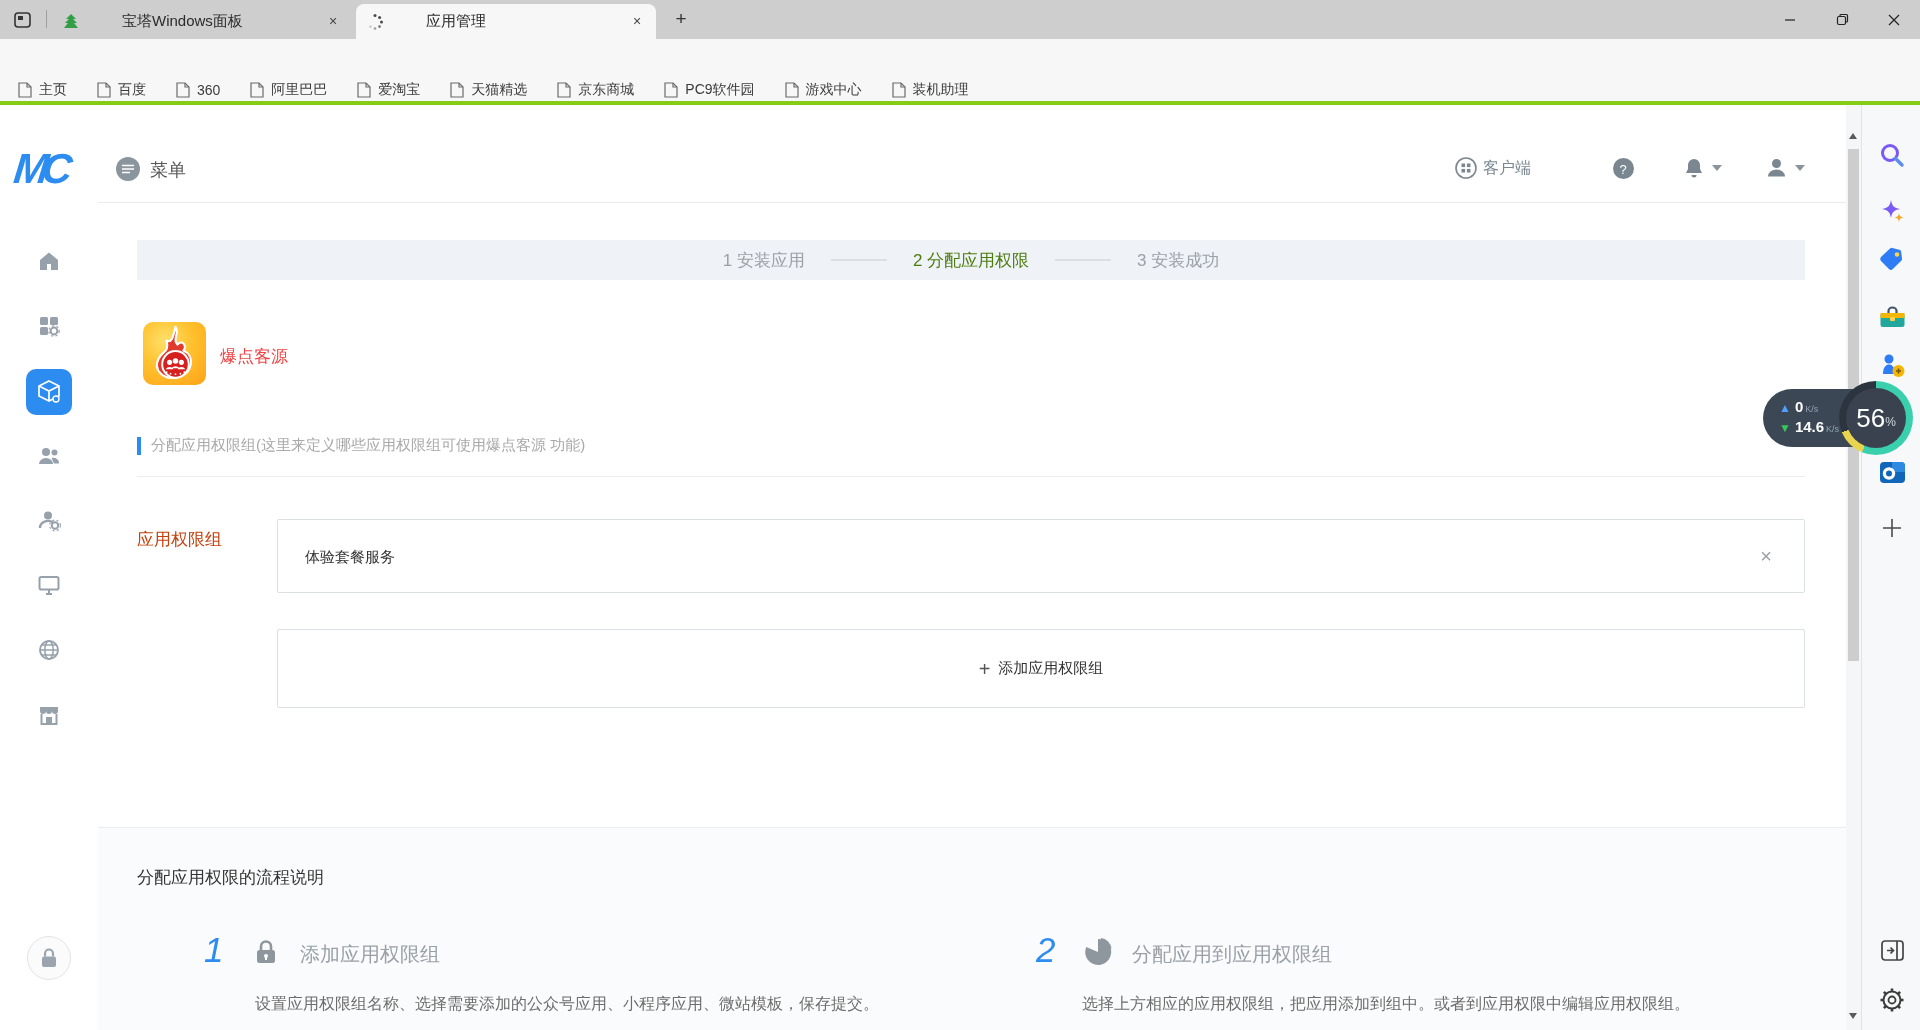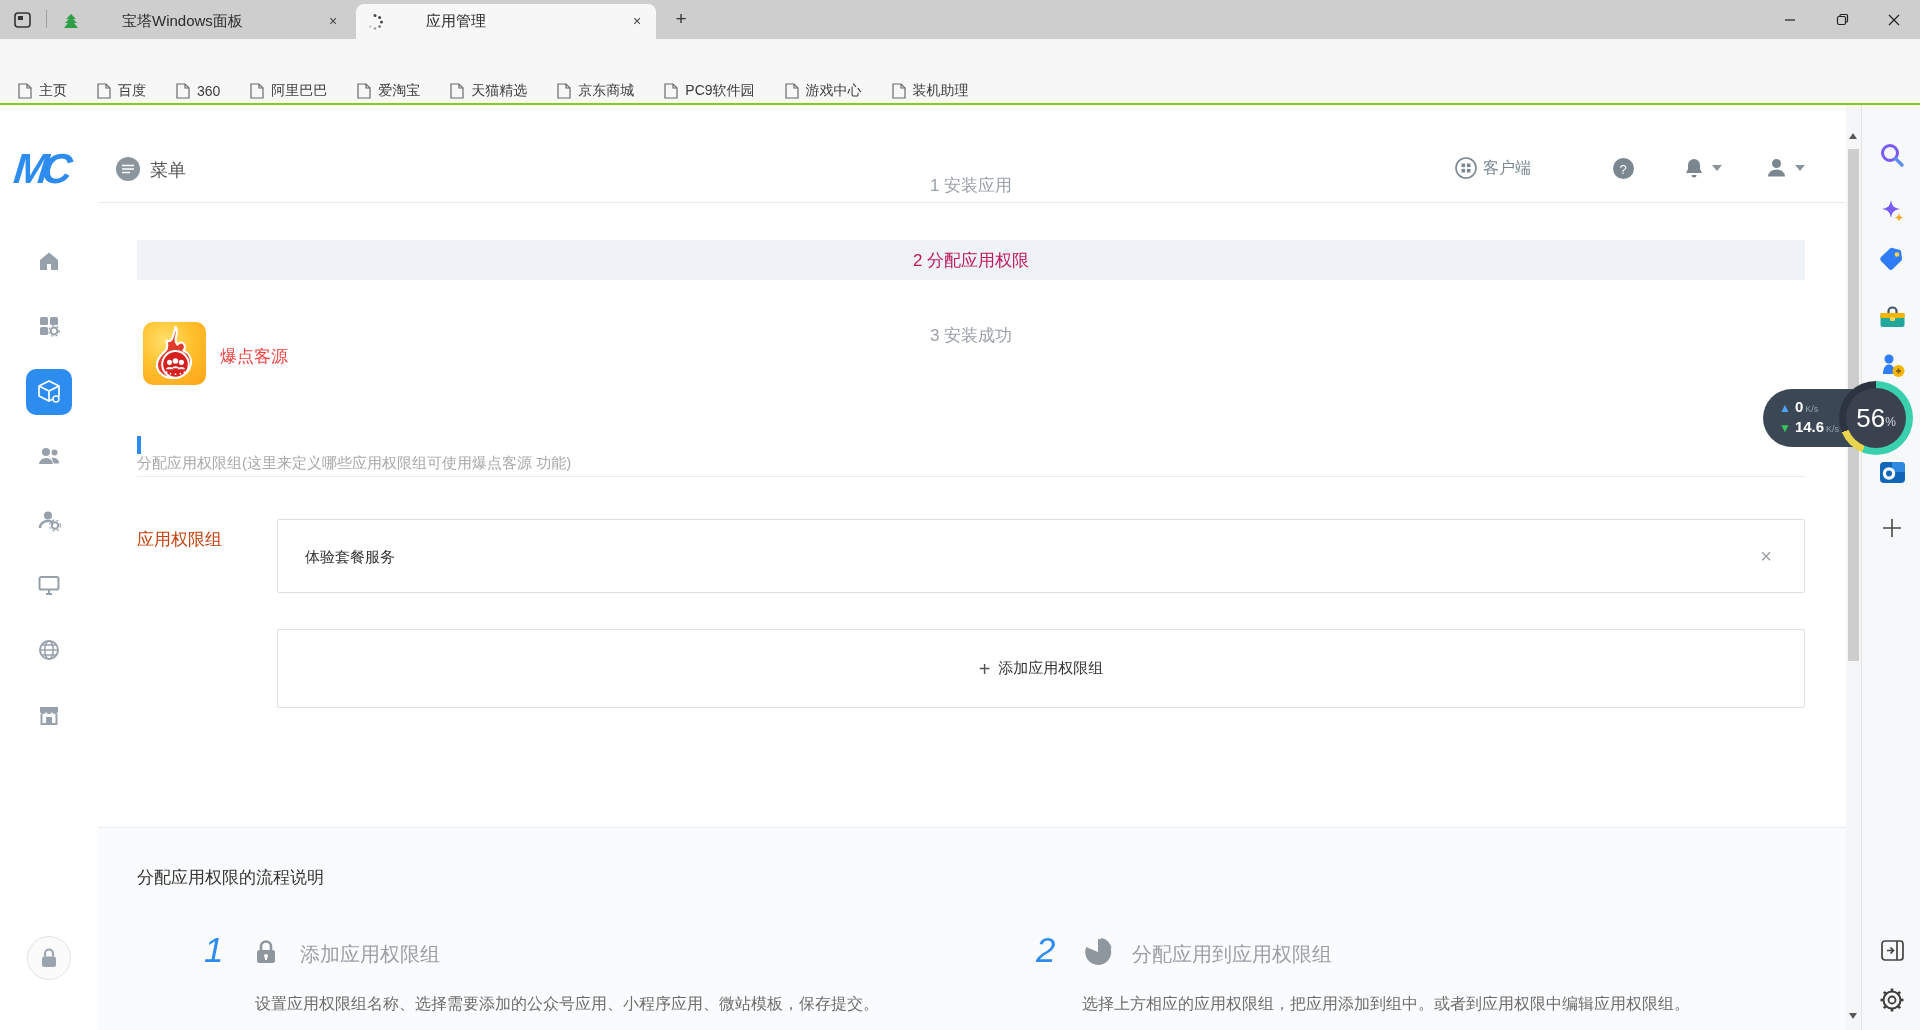--- a/index.html
+++ b/index.html
@@ -20,21 +20,21 @@
   .wincontrols { position:absolute; right:0; top:0; height:39px; display:flex; }
   .winbtn { width:52px; height:39px; display:flex; align-items:center; justify-content:center; color:#222; font-size:15px; }
 
   #toolbar { position:absolute; left:0; top:39px; width:1920px; height:39px; background:#f7f7f7; }
   .navbtn { position:absolute; top:44px; width:30px; height:28px; display:flex; align-items:center; justify-content:center; color:#3a3a3a; font-size:19px; border-radius:4px; }
   #urlpill { position:absolute; left:150px; top:44px; width:1530px; height:29px; background:#fff; border-radius:15px; display:flex; align-items:center; }
   #urlinfo { margin-left:16px; flex:0 0 auto; }
   #urltext { margin-left:14px; font-size:15px; color:#3b3b3b; white-space:nowrap; overflow:hidden; width:1350px; }
   .pill-ic { position:absolute; top:4px; width:26px; height:22px; display:flex; align-items:center; justify-content:center; }
 
-  #bookmarksbar { position:absolute; left:0; top:78px; width:1920px; height:27px; background:#f7f7f7; border-bottom:2px solid #84cc16; display:flex; align-items:center; padding-left:18px; gap:30px; }
+  #bookmarksbar { position:absolute; left:0; top:78px; width:1920px; height:27px; background:#f7f7f7; border-bottom:4px solid #84cc16; display:flex; align-items:center; padding-left:18px; gap:30px; }
   .bm { display:flex; align-items:center; gap:7px; font-size:14px; color:#3b3b3b; white-space:nowrap; }
 
   
   #page { position:absolute; left:0; top:105px; width:1920px; height:925px; background:#fff; overflow:hidden; }
 
   
   #sidebar { position:absolute; left:0; top:0; width:98px; height:925px; background:#fff; }
   #logo { position:absolute; left:14px; top:40px; font-size:42px; font-weight:bold; font-style:italic; color:#2d8cf0; letter-spacing:-7px; transform:skewX(-6deg); }
   .side-ic { position:absolute; left:37px; width:24px; height:24px; }
   .side-active { position:absolute; left:26px; top:264px; width:46px; height:46px; background:#2d8cf0; border-radius:10px; display:flex; align-items:center; justify-content:center; }
@@ -42,30 +42,30 @@
 
   
   #main { position:absolute; left:98px; top:0; width:1748px; height:925px; background:#fff; }
   #pageheader { position:absolute; left:0; top:0; width:1748px; height:98px; background:#fff; border-bottom:1px solid #ebebeb; }
   #menu-ic { position:absolute; left:17px; top:51px; }
   #menu-label { position:absolute; left:52px; top:53px; font-size:18px; color:#595959; }
   .hdr-right { position:absolute; top:52px; display:flex; align-items:center; color:#7a8790; font-size:16px; gap:6px; }
   .caret { width:0; height:0; border-left:5px solid transparent; border-right:5px solid transparent; border-top:6px solid #8a949d; margin-left:2px; }
 
   
-  #stepsbar { position:absolute; left:39px; top:135px; width:1668px; height:40px; background:#eff2f7; display:flex; align-items:center; justify-content:center; gap:26px; font-size:17px;flex-direction:column; }
+  #stepsbar { position:absolute; left:39px; top:135px; width:1668px; height:40px; background:#eff2f7; display:flex; align-items:center; justify-content:center; gap:26px; font-size:17px; }
   .step { color:#9ba1a9; }
-  .step.cur { color:#be185d; }
+  .step.cur { color:#4d7c0f; }
   .connector { width:56px; height:2px; background:#dcdfe4; }
 
   
   #appicon { position:absolute; left:45px; top:217px; width:63px; height:63px; border-radius:10px; background:radial-gradient(circle at 35% 30%, #ffe06a 0%, #ffc12e 45%, #ffa217 100%); overflow:hidden; }
   #appname { position:absolute; left:122px; top:240px; font-size:17px; color:#ef4444; }
 
-  #hintrow { position:absolute; left:39px; top:331px; display:flex; align-items:flex-start;flex-direction:column; }
+  #hintrow { position:absolute; left:39px; top:331px; display:flex; align-items:flex-end; }
   #hintbar { width:4px; height:18px; background:#2d8cf0; margin-right:10px; }
   #hinttext { font-size:15px; color:#a9a9a9; }
   #divider1 { position:absolute; left:39px; top:371px; width:1668px; height:1px; background:#ececec; }
 
   #perm-label { position:absolute; left:39px; top:423px; font-size:17px; color:#c2410c; }
   .permbox { position:absolute; left:179px; width:1528px; background:#fff; border:1px solid #dcdfe3; border-radius:2px; }
   #permbox1 { top:414px; height:74px; }
   #permvalue { position:absolute; left:27px; top:28px; font-size:15px; color:#333; }
   #permclose { position:absolute; right:32px; top:26px; font-size:20px; color:#9aa0a6; line-height:20px; }
   #permbox2 { top:524px; height:79px; display:flex; align-items:center; justify-content:center; font-size:15px; color:#333; gap:8px; }

